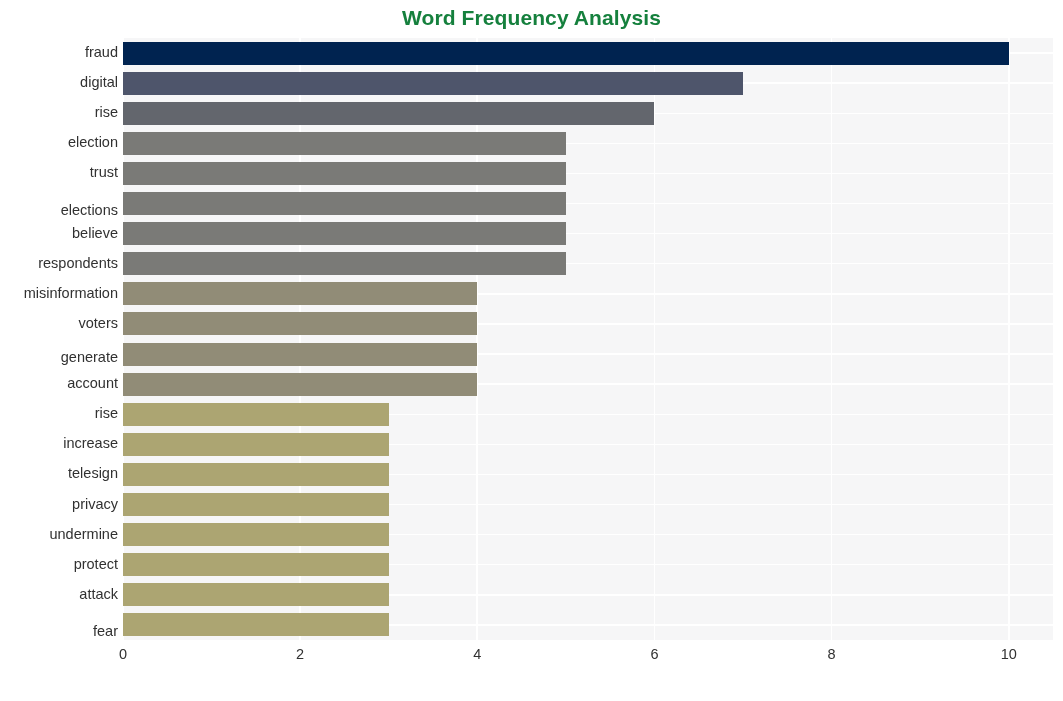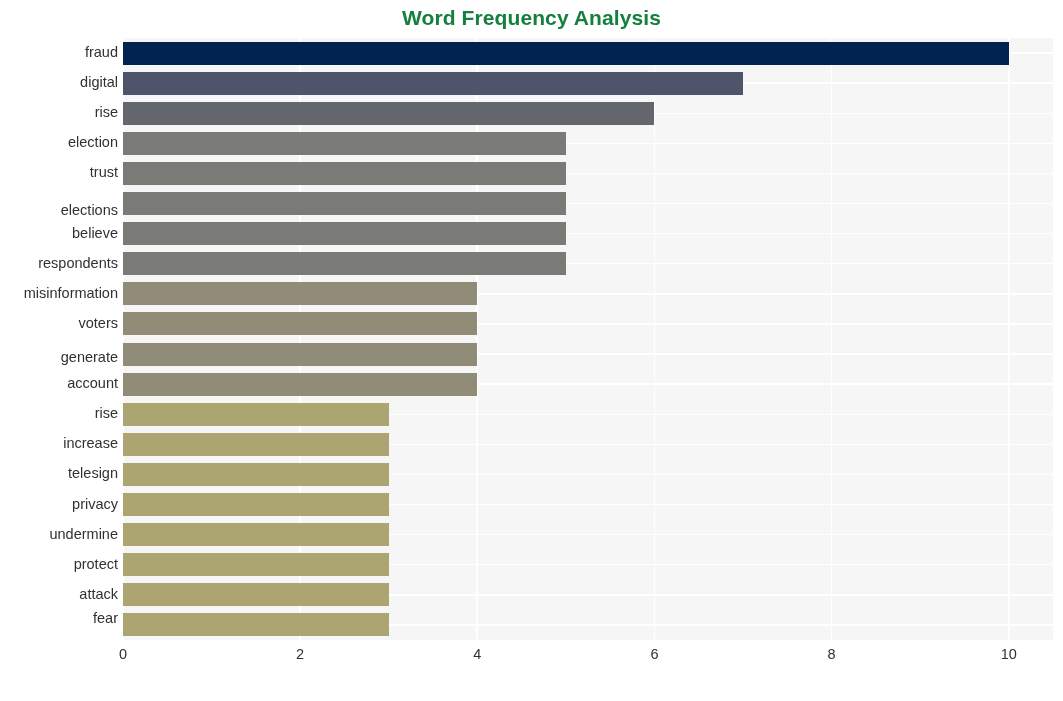--- a/index.html
+++ b/index.html
@@ -187,21 +187,21 @@
       <div class="ytick" style="top: 276.95px;">voters</div>
       <div class="ytick" style="top: 311px;">generate</div>
       <div class="ytick" style="top: 337.15px;">account</div>
       <div class="ytick" style="top: 367.25px;">rise</div>
       <div class="ytick" style="top: 397.35px;">increase</div>
       <div class="ytick" style="top: 427.45px;">telesign</div>
       <div class="ytick" style="top: 457.55px;">privacy</div>
       <div class="ytick" style="top: 487.65px; padding-left: 24px;">undermine</div>
       <div class="ytick" style="top: 517.75px;">protect</div>
       <div class="ytick" style="top: 547.85px; margin-left: 28px;">attack</div>
-      <div class="ytick" style="top: 572px;">fear</div>
+      <div class="ytick" style="top: 585px;">fear</div>
     </div>
 
   <div id="x-axis">
       <div class="xtick" style="left: 123px;">0</div>
       <div class="xtick" style="left: 300.143px;">2</div>
       <div class="xtick" style="left: 477.286px;">4</div>
       <div class="xtick" style="left: 654.429px;">6</div>
       <div class="xtick" style="left: 831.571px;">8</div>
       <div class="xtick" style="left: 1008.71px;">10</div>
     </div>

